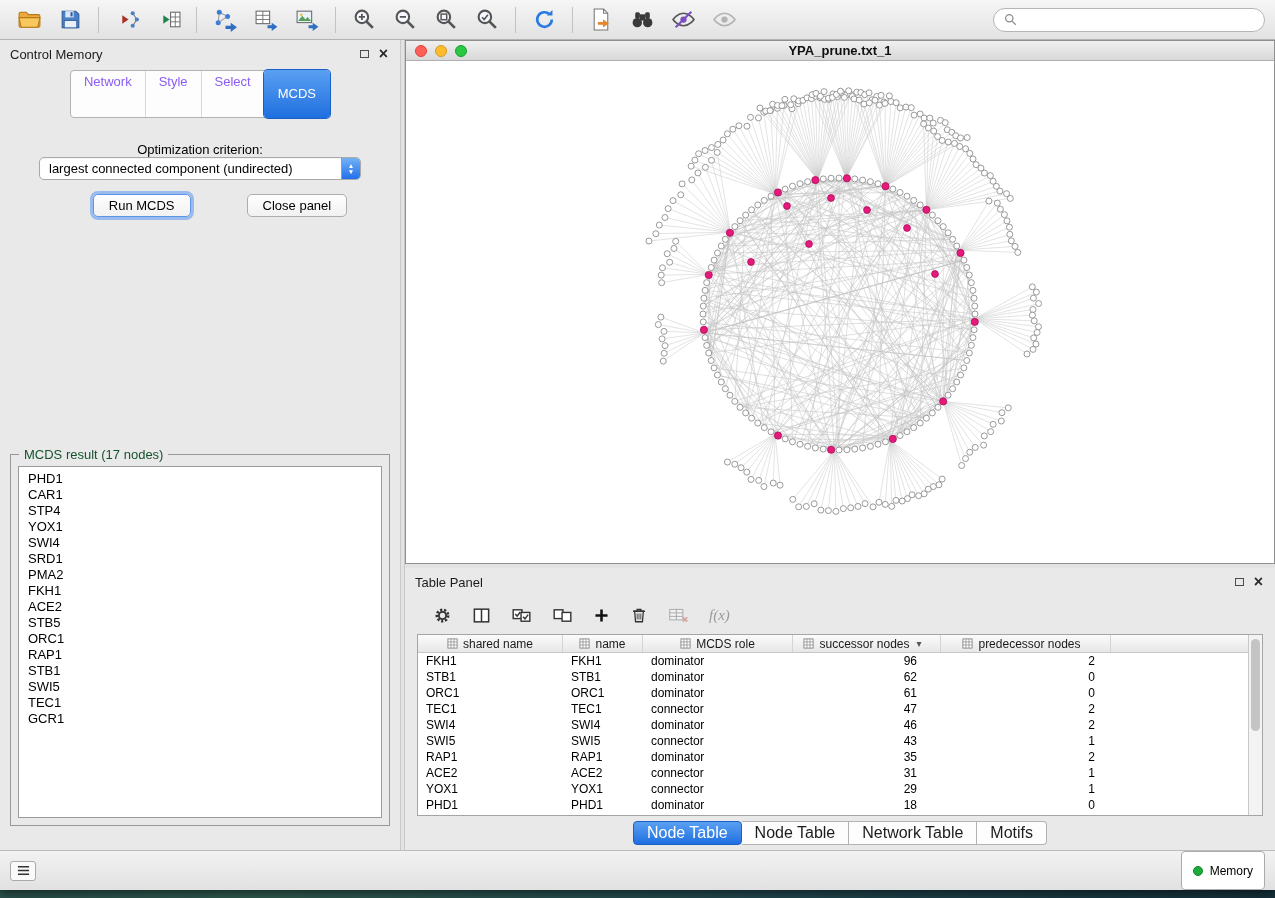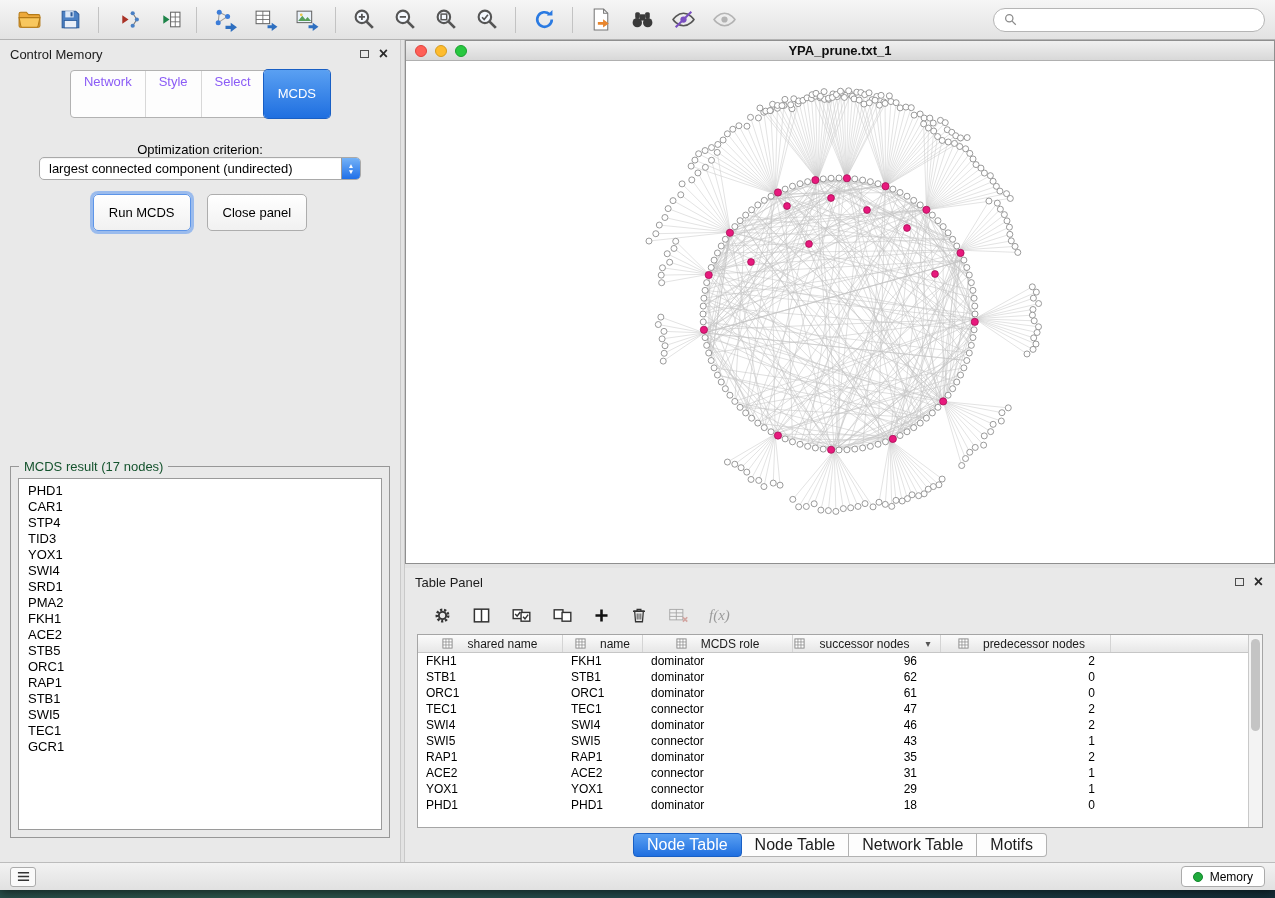--- a/index.html
+++ b/index.html
@@ -69,24 +69,24 @@
     box-shadow:inset 0 1px 1px rgba(0,0,0,.05);
   }
   .combo-text { flex:1; text-align:left; padding:3px 9px; font-size:13px; white-space:nowrap; color:#000; }
   .combo-step {
     width:19px; background:linear-gradient(#74b2f7,#2070e8);
     display:flex; flex-direction:column; align-items:center; justify-content:center;
     color:#fff; font-size:6.5px; line-height:6px; border-left:1px solid #9a9a9a;
   }
   .btnrow { margin-top:14px; display:flex; justify-content:center; gap:16px; }
   .btn {
-    height:37px; padding:0 15px; font-size:13px; color:#000;
+    height:23px; padding:0 15px; font-size:13px; color:#000;
     background:linear-gradient(#ffffff,#f1f1f1);
     border:1px solid #adadad; border-radius:5px;
-    display:inline-flex; align-items:center; font-family:inherit;
+    display:inline-flex; align-items:center; font-family:inherit;margin-left:40px;
   }
   .btn.focused { border-color:#5d95e8; box-shadow:0 0 0 3px rgba(90,150,240,.55); }
 
   .result-group {
     margin:auto 10px 24px 10px; height:372px; flex:0 0 auto;
     border:1px solid #979797; position:relative; padding:11px 7px 7px 7px;
   }
   .result-legend { position:absolute; top:-8px; left:8px; background:#e9e9e9; padding:0 5px; font-size:13px; color:#14532d; }
   .result-list { width:100%; height:100%; background:#fff; border:1px solid #9a9a9a; overflow:hidden; padding:4px 0; }
   .result-item { font-size:13px; line-height:16px; padding:0 9px; color:#000; }
@@ -124,21 +124,21 @@
     margin:0 12px; flex:1; min-height:0;
     background:#fff; border:1px solid #a5a5a5;
     display:flex;
   }
   .table-cols { flex:1; display:flex; flex-direction:column; min-width:0; }
   .thead {
     flex:0 0 18px; display:flex;
     background:linear-gradient(#fbfbfb,#e7e7e7);
     border-bottom:1px solid #c6c6c6; font-size:12px; color:#1a1a1a;
   }
-  .th { display:flex; align-items:center; justify-content:center; gap:14px; border-right:1px solid #d4d4d4; overflow:hidden; white-space:nowrap; }
+  .th { display:flex; align-items:center; justify-content:center; gap:5px; border-right:1px solid #d4d4d4; overflow:hidden; white-space:nowrap; }
   .chev { font-size:10px; color:#555; margin-left:2px; }
   .tbody { flex:1; overflow:hidden; }
   .trow { display:flex; height:16px; font-size:12px; color:#000; }
   .tcell { padding:1px 8px; white-space:nowrap; overflow:hidden; }
   .c-shared { width:145px; flex:0 0 145px; }
   .c-name   { width:80px;  flex:0 0 80px; }
   .c-role   { width:150px; flex:0 0 150px; }
   .c-succ   { width:148px; flex:0 0 148px; text-align:right; padding-right:24px; }
   .c-pred   { width:170px; flex:0 0 170px; text-align:right; padding-right:16px; }
   .c-fill   { flex:1; border-right:none !important; }
@@ -162,21 +162,21 @@
   .status-bar {
     flex:0 0 28px; background:linear-gradient(#f2f2f2,#e1e1e1);
     border-top:1px solid #bcbcbc;
     display:flex; align-items:center; padding:0 10px;
   }
   .menu-btn {
     width:26px; height:20px; background:#fafafa; border:1px solid #ababab;
     border-radius:3px; display:flex; align-items:center; justify-content:center;
   }
   .memory-btn {
-    margin-left:auto; height:21px; padding:0 11px;
+    margin-left:auto; height:39px; padding:0 11px;
     background:#fff; border:1px solid #ababab; border-radius:4px;
     display:flex; align-items:center; gap:7px; font-size:12px; color:#000;
   }
   .mem-dot { width:10px; height:10px; border-radius:50%; background:#1faa3c; border:1px solid #13862c; }
 </style>
 </head>
 <body>
 
 <div class="desktop">
   <div class="window">
@@ -348,21 +348,20 @@
             <button class="btn">Close panel</button>
           </div>
         </div>
 
         <div class="result-group">
           <span class="result-legend">MCDS result (17 nodes)</span>
           <div class="result-list">
               <div class="result-item">PHD1</div>
               <div class="result-item">CAR1</div>
               <div class="result-item">STP4</div>
-              <div class="result-item">TID3</div>
               <div class="result-item">YOX1</div>
               <div class="result-item">SWI4</div>
               <div class="result-item">SRD1</div>
               <div class="result-item">PMA2</div>
               <div class="result-item">FKH1</div>
               <div class="result-item">ACE2</div>
               <div class="result-item">STB5</div>
               <div class="result-item">ORC1</div>
               <div class="result-item">RAP1</div>
               <div class="result-item">STB1</div>

